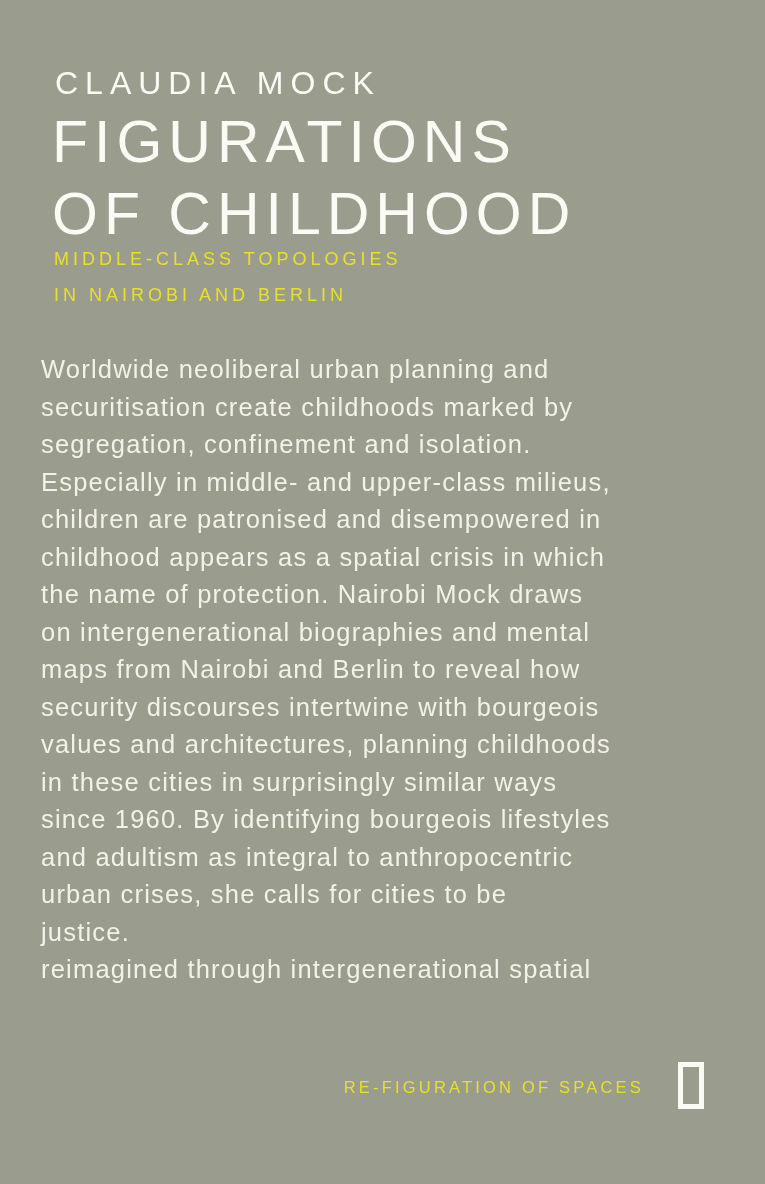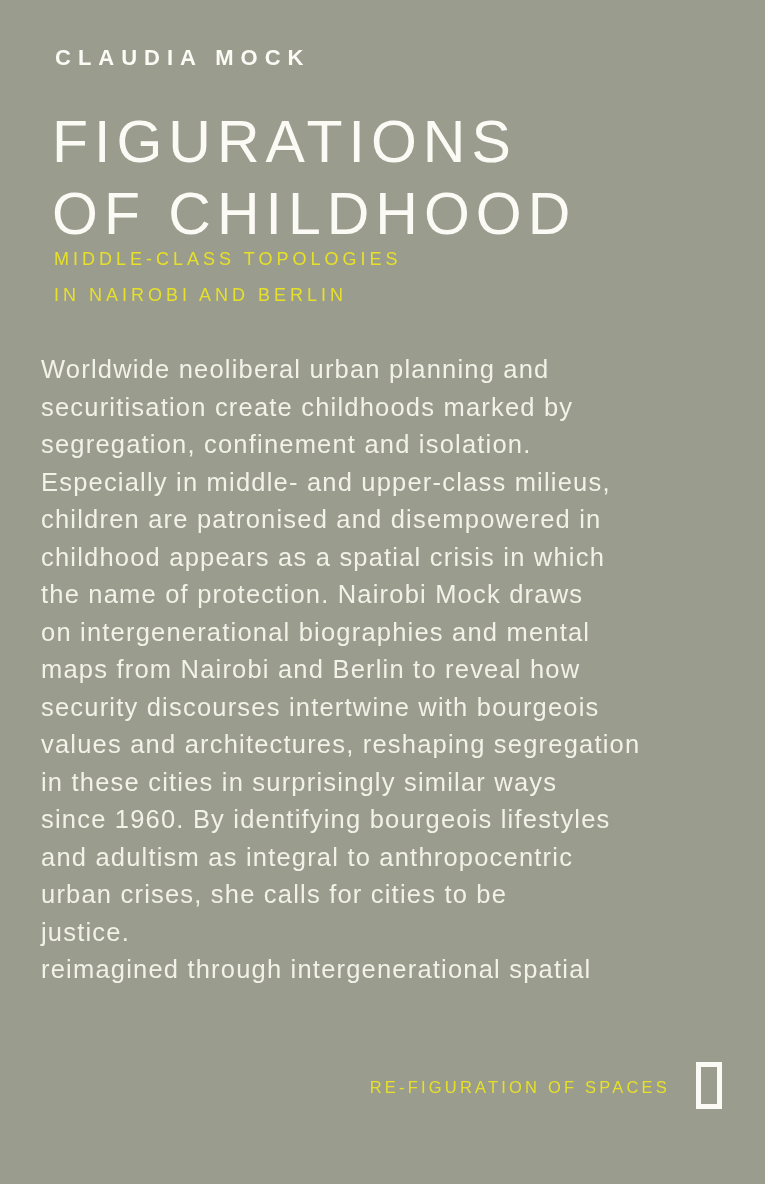--- a/index.html
+++ b/index.html
@@ -16,24 +16,24 @@
   .cover {
     position: relative;
     width: 765px;
     height: 1184px;
     background: var(--bg);
     overflow: hidden;
   }
   .author {
     position: absolute;
     left: 55px;
-    top: 45px;
-    font-size: 22px;
+    top: 65px;
+    font-size: 32px;
     letter-spacing: 7px;
-    font-weight: 700;
+    font-weight: 400;
     color: var(--white);
     white-space: nowrap;
   }
   .title {
     position: absolute;
     left: 52px;
     top: 106px;
     color: #fbfaf5;
     font-size: 59px;
     font-weight: 400;
@@ -58,26 +58,26 @@
     top: 351px;
     color: var(--white-soft);
     font-size: 25.5px;
     font-weight: 400;
     letter-spacing: 1.2px;
     line-height: 37.5px;
   }
   .blurb-line { white-space: nowrap; }
   .footer {
     position: absolute;
-    right: 43px;
+    right: 61px;
     top: 1060px;
     height: 50px;
     display: flex;
     align-items: center;
-    gap: 26px;
+    gap: 34px;
   }
   .series-label {
     color: var(--yellow);
     font-size: 16.5px;
     letter-spacing: 3.2px;
     white-space: nowrap;
     padding-top: 4px;
   }
   .publisher-logo {
     display: flex;
@@ -129,21 +129,21 @@
       <div class="blurb-line">Worldwide neoliberal urban planning and</div>
       <div class="blurb-line">securitisation create childhoods marked by</div>
       <div class="blurb-line">segregation, confinement and isolation.</div>
       <div class="blurb-line">Especially in middle- and upper-class milieus,</div>
       <div class="blurb-line">children are patronised and disempowered in</div>
       <div class="blurb-line">childhood appears as a spatial crisis in which</div>
       <div class="blurb-line">the name of protection. Nairobi Mock draws</div>
       <div class="blurb-line">on intergenerational biographies and mental</div>
       <div class="blurb-line">maps from Nairobi and Berlin to reveal how</div>
       <div class="blurb-line">security discourses intertwine with bourgeois</div>
-      <div class="blurb-line">values and architectures, reshaping segregation</div>
+      <div class="blurb-line">values and architectures, planning childhoods</div>
       <div class="blurb-line">in these cities in surprisingly similar ways</div>
       <div class="blurb-line">since 1960. By identifying bourgeois lifestyles</div>
       <div class="blurb-line">and adultism as integral to anthropocentric</div>
       <div class="blurb-line">urban crises, she calls for cities to be</div>
       <div class="blurb-line">justice.</div>
       <div class="blurb-line">reimagined through intergenerational spatial</div>
     </div>
 
   <div class="footer">
     <div class="series-label">RE-FIGURATION OF SPACES</div>

